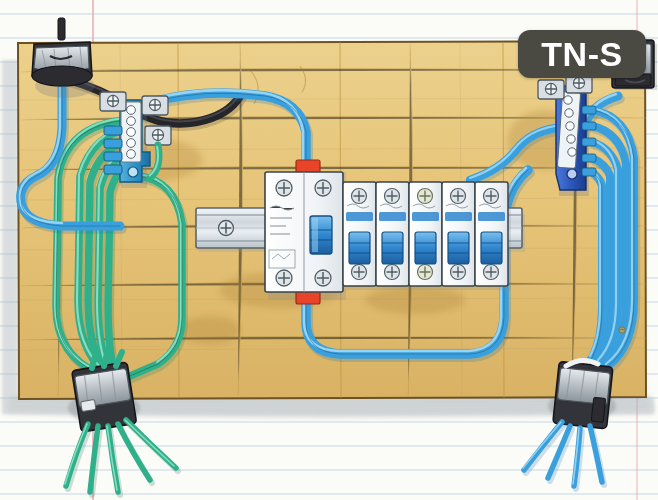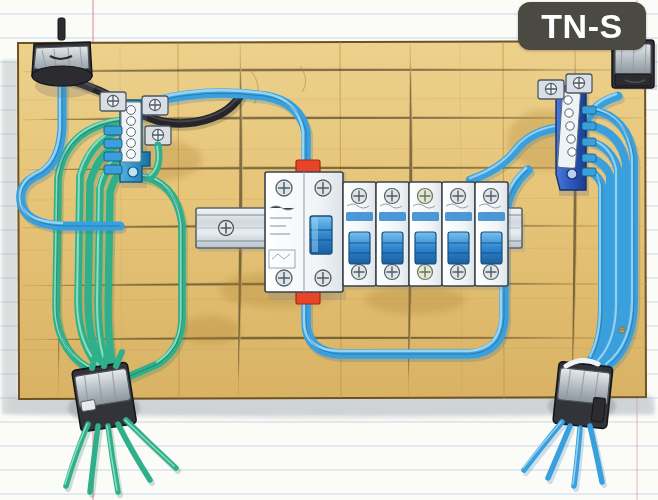--- a/index.html
+++ b/index.html
@@ -9,20 +9,21 @@
   .badge{
     position:absolute;
     display:flex;align-items:center;justify-content:center;
     background:#4a4a42;
     color:#ffffff;
     border-radius:12px;
     font-family:"Liberation Sans",sans-serif;
     font-weight:700;
     letter-spacing:0.5px;
     box-shadow:0 1px 3px rgba(0,0,0,0.25);
+    margin-top:28px;
   }
   #tns-badge{right:12px;top:2px;width:128px;height:48px;font-size:34px;}
 </style>
 </head>
 <body>
 
 <div id="stage">
 
   <svg width="658" height="500" viewBox="0 0 658 500">
     <defs>

